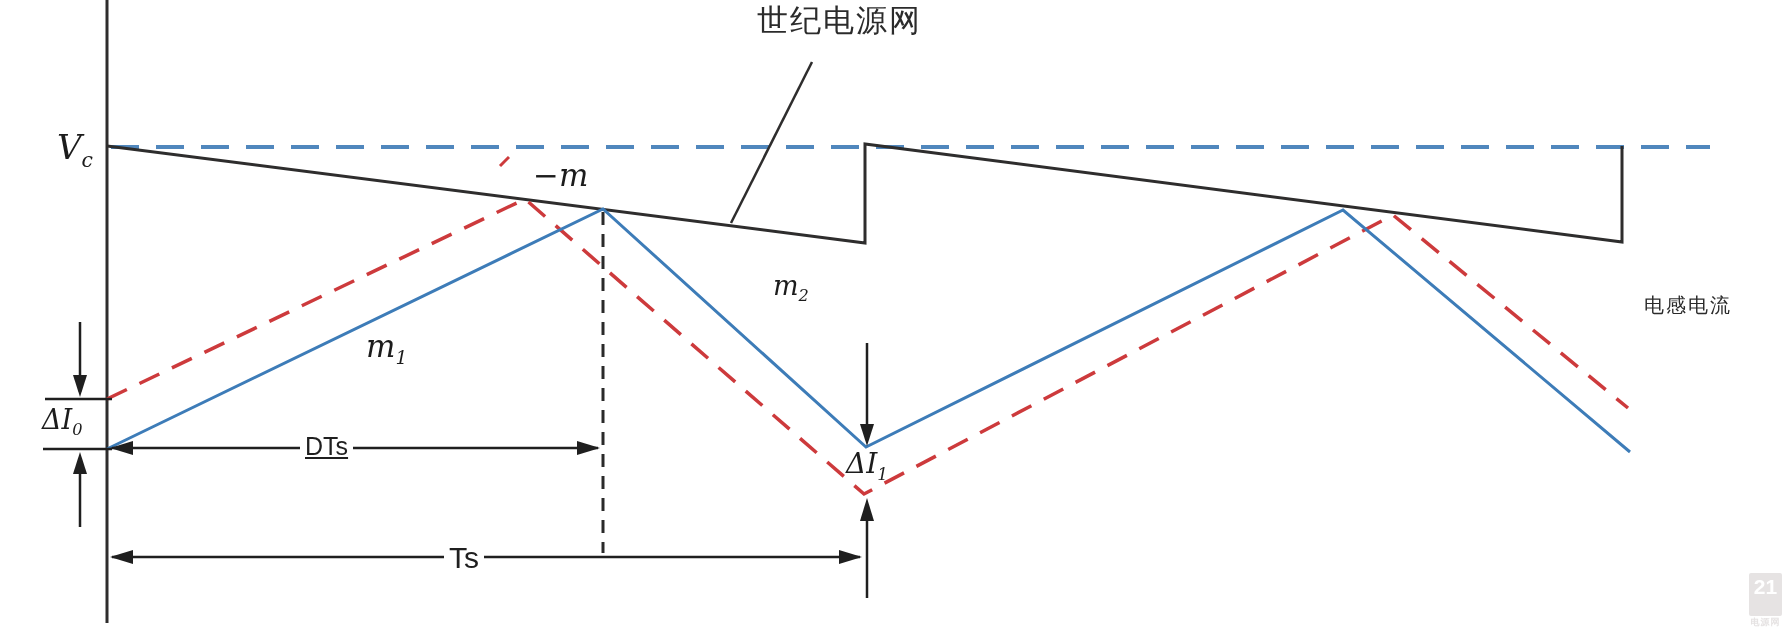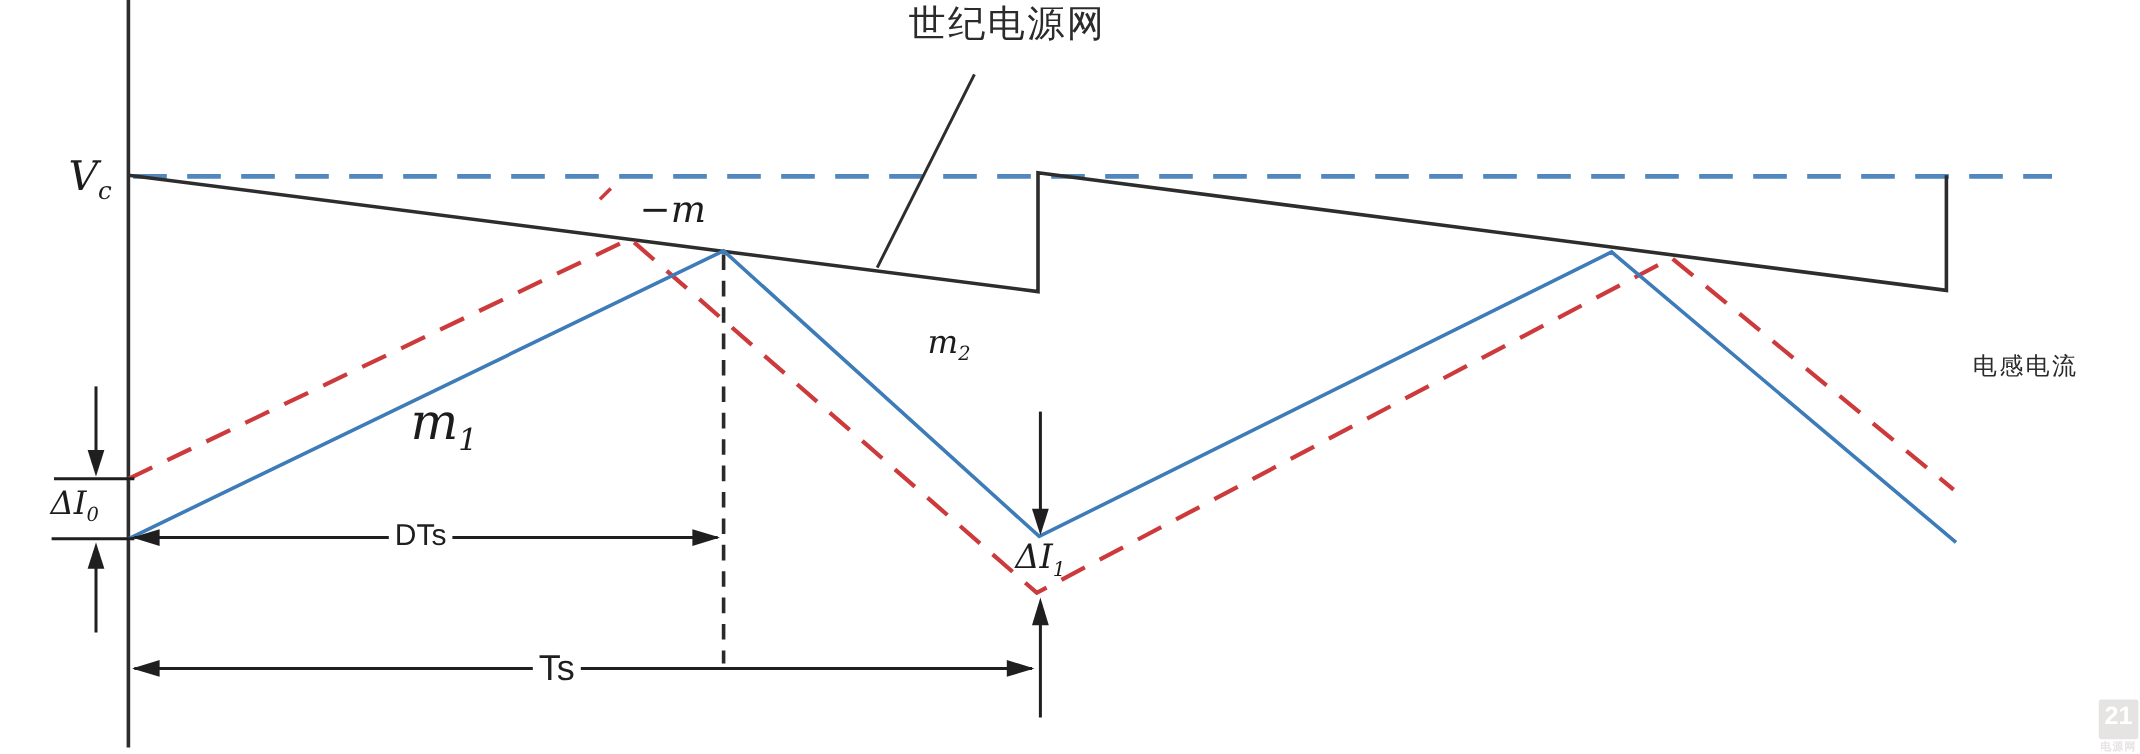--- a/index.html
+++ b/index.html
@@ -39,21 +39,21 @@
     right:1px;bottom:1px;
     display:flex;align-items:flex-end;gap:5px;
     font-family:"Liberation Sans", sans-serif;
     user-select:none;
   }
   .wm-logo{
     width:33px;
     display:flex;flex-direction:column;align-items:center;
   }
   .wm-21{
-    display:block;width:33px;height:33px;
+    display:block;width:33px;height:43px;
     background:#e6e3e3;color:#ffffff;
     font-weight:bold;font-size:21px;line-height:27px;text-align:center;
     border-radius:2px;
   }
   .wm-cap{
     display:block;font-size:9px;color:#e6e3e3;font-weight:bold;letter-spacing:1px;line-height:10px;margin-top:1px;
   }
   .wm-text{display:flex;flex-direction:column;align-items:flex-start;line-height:1;}
   .wm-brand{font-size:23px;font-weight:bold;color:#e5e2e2;letter-spacing:1px;}
   .wm-url{font-size:14px;font-weight:bold;color:#e5e2e2;margin-top:2px;}
@@ -104,29 +104,29 @@
     <line x1="867" y1="519" x2="867" y2="598" stroke="#1f1f1f" stroke-width="2.5"></line>
     <polygon points="867,498 860,521 874,521" fill="#1f1f1f"></polygon>
   </svg>
 
   <div class="lbl" style="left:57px;top:130px;font-size:34px;text-align:right;"><span>V</span><sub>c</sub></div>
 
   <div class="lbl cjk" style="left:757px;top:5px;font-size:31px;">世纪电源网</div>
 
   <div class="lbl" style="left:533px;top:160px;font-size:31px;">−m</div>
 
-  <div class="lbl" style="left:342px;top:331px;font-size:42px;"><span>m</span><sub>1</sub></div>
+  <div class="lbl" style="left:366px;top:331px;font-size:31px;"><span>m</span><sub>1</sub></div>
 
   <div class="lbl" style="left:728px;top:272px;font-size:27px;margin-left:45px;"><span>m</span><sub>2</sub></div>
 
   <div class="lbl" style="left:42px;top:406px;font-size:27px;"><span>ΔI</span><sub>0</sub></div>
 
   <div class="lbl" style="left:846px;top:450px;font-size:28px;"><span>ΔI</span><sub>1</sub></div>
 
-  <div class="lbl meas" style="left:324px;top:433px;font-size:25px;">DTs</div>
+  <div class="lbl meas" style="left:300px;top:433px;font-size:25px;text-decoration:underline;">DTs</div>
 
   <div class="lbl meas" style="left:444px;top:542px;font-size:30px;">Ts</div>
 
   <div class="lbl cjk" style="left:1644px;top:295px;font-size:20px;">电感电流</div>
 
   <div class="watermark">
     <div class="wm-logo">
       <span class="wm-21">21</span>
       <span class="wm-cap">电源网</span>
     </div>

